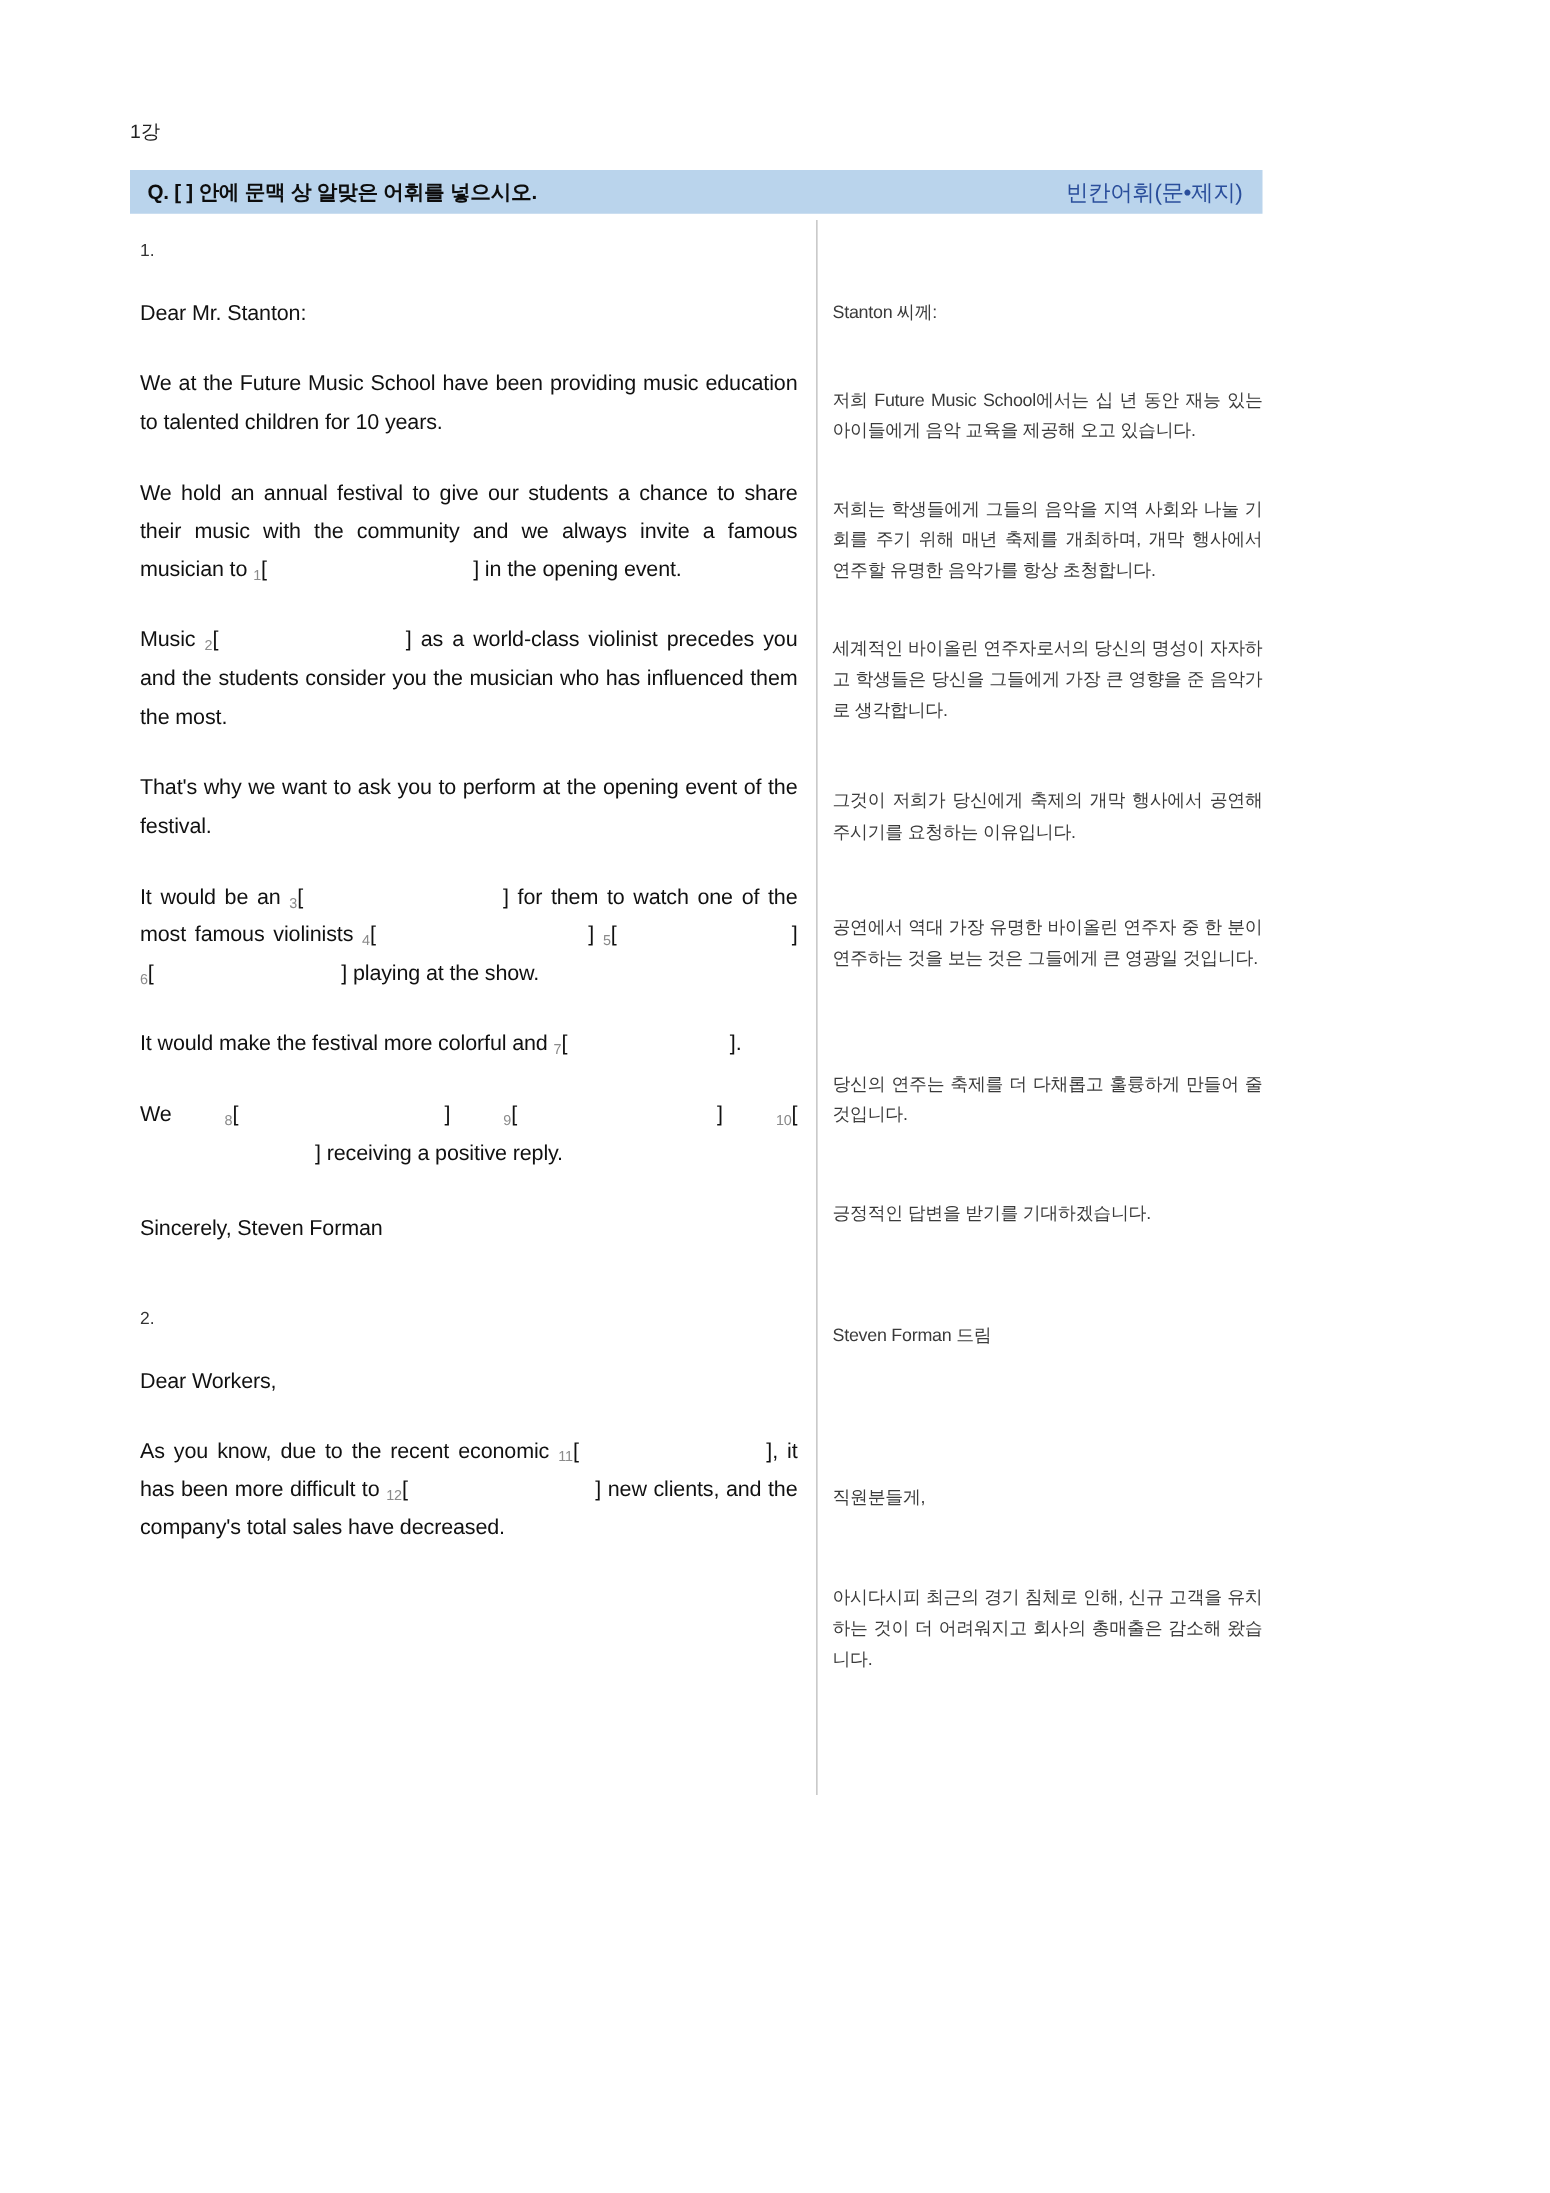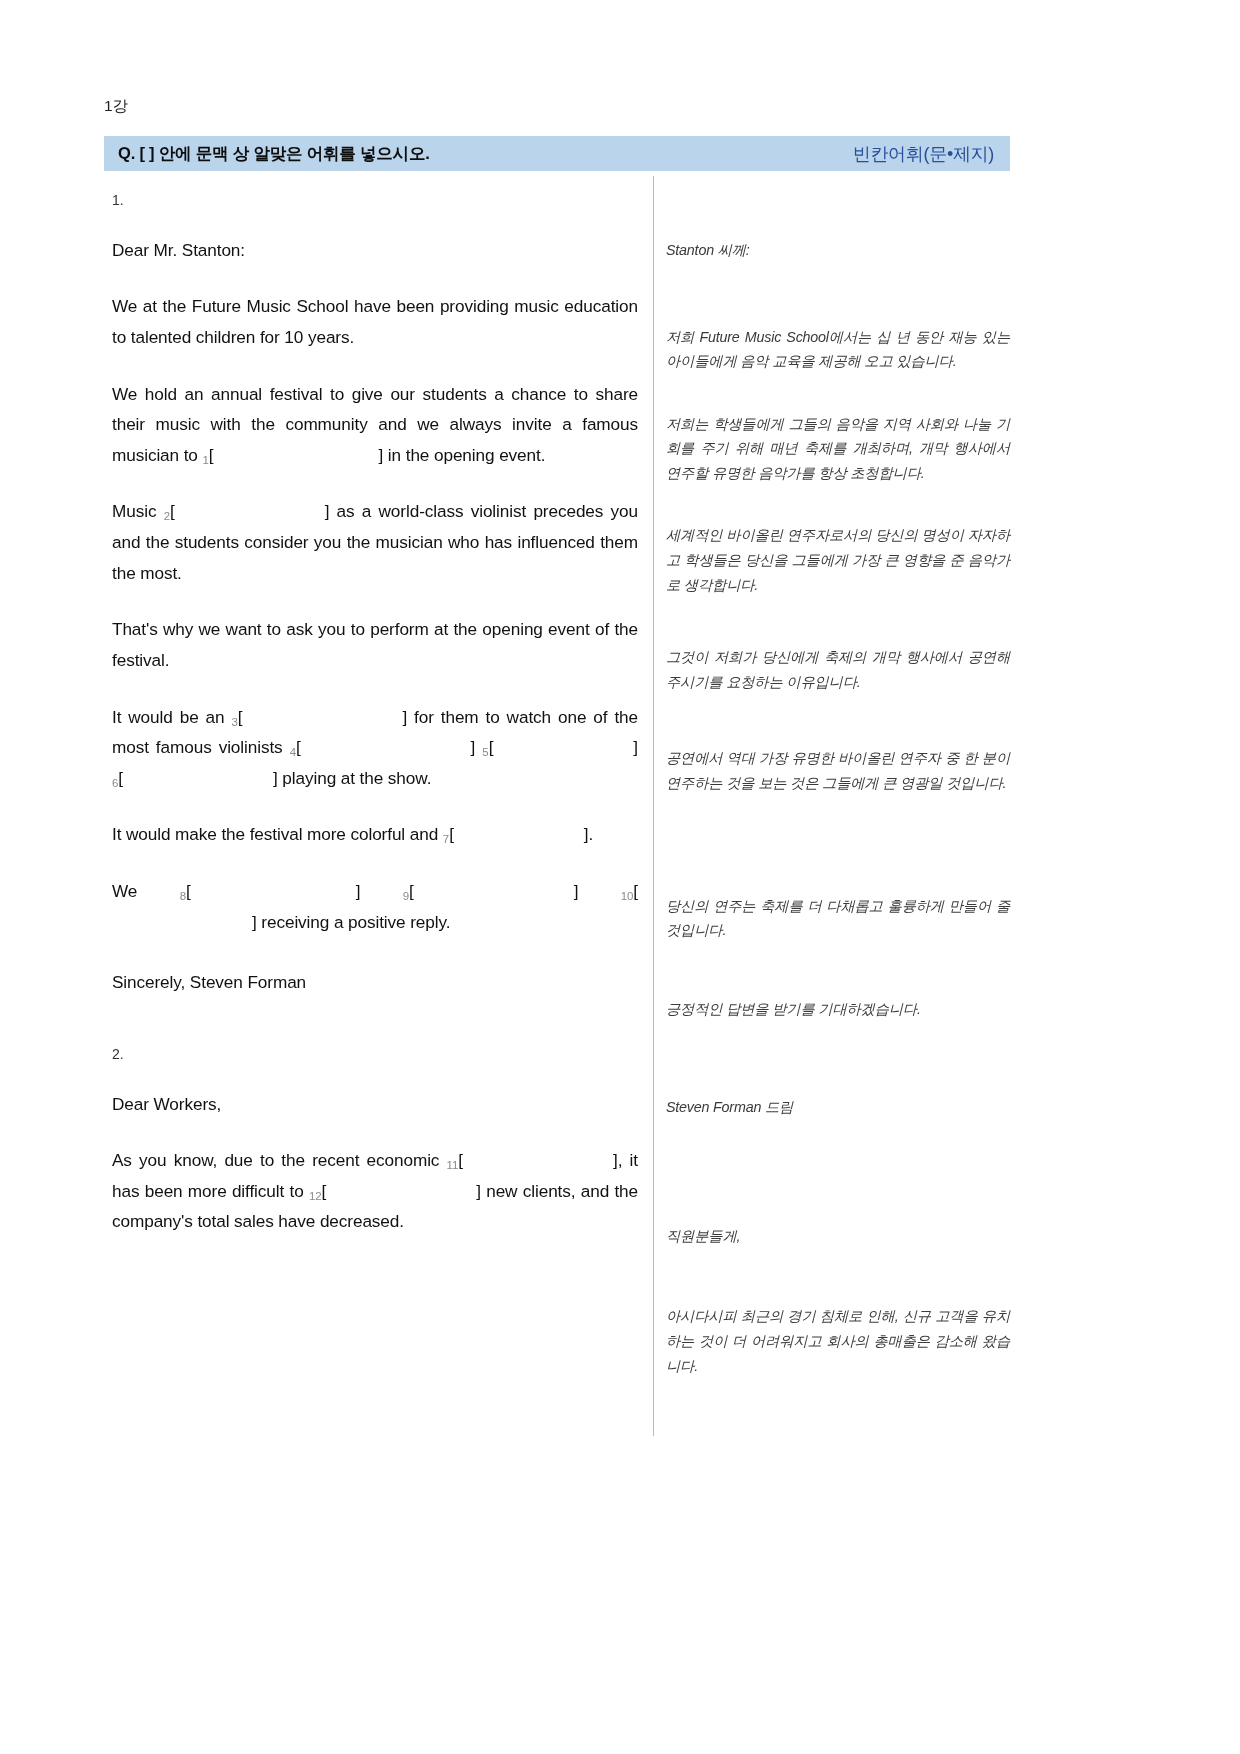--- a/index.html
+++ b/index.html
@@ -86,21 +86,20 @@
     position: absolute;
     left: 0;
     top: 0;
     width: 534px;
   }
   .col-right {
     position: absolute;
     left: 562px;
     top: 0;
     width: 344px;
-    font-style: italic;
   }
 
   
   .q-num {
     font-size: 14px;
     color: #333333;
     margin: 16px 0 0 8px;
     line-height: 1.2;
   }
   .en-para {
@@ -194,31 +193,31 @@
       <div class="en-para en-block">
         <span>As you know, due to the recent economic </span><span class="blank-num">11</span><span>[</span><span class="blank-gap" style="width:150px"></span><span>]</span><span>, it has been more difficult to </span><span class="blank-num">12</span><span>[</span><span class="blank-gap" style="width:150px"></span><span>]</span><span> new clients, and the company's total sales have decreased.</span>
       </div>
 
     </div>
 
     <div class="col-right">
 
       <div class="ko-para" style="margin-top:62px">Stanton 씨께:</div>
 
-      <div class="ko-para" style="margin-top:62px">저희 Future Music School에서는 십 년 동안 재능 있는 아이들에게 음악 교육을 제공해 오고 있습니다.</div>
+      <div class="ko-para" style="margin-top:46px">저희 Future Music School에서는 십 년 동안 재능 있는 아이들에게 음악 교육을 제공해 오고 있습니다.</div>
 
       <div class="ko-para" style="margin-top:38px">저희는 학생들에게 그들의 음악을 지역 사회와 나눌 기회를 주기 위해 매년 축제를 개최하며, 개막 행사에서 연주할 유명한 음악가를 항상 초청합니다.</div>
 
       <div class="ko-para" style="margin-top:38px">세계적인 바이올린 연주자로서의 당신의 명성이 자자하고 학생들은 당신을 그들에게 가장 큰 영향을 준 음악가로 생각합니다.</div>
 
       <div class="ko-para" style="margin-top:48px">그것이 저희가 당신에게 축제의 개막 행사에서 공연해 주시기를 요청하는 이유입니다.</div>
 
       <div class="ko-para" style="margin-top:52px">공연에서 역대 가장 유명한 바이올린 연주자 중 한 분이 연주하는 것을 보는 것은 그들에게 큰 영광일 것입니다.</div>
 
-      <div class="ko-para" style="margin-top:98px">당신의 연주는 축제를 더 다채롭고 훌륭하게 만들어 줄 것입니다.</div>
+      <div class="ko-para" style="margin-top:76px">당신의 연주는 축제를 더 다채롭고 훌륭하게 만들어 줄 것입니다.</div>
 
       <div class="ko-para" style="margin-top:54px">긍정적인 답변을 받기를 기대하겠습니다.</div>
 
       <div class="ko-para" style="margin-top:74px">Steven Forman 드림</div>
 
       <div class="ko-para" style="margin-top:104px">직원분들게,</div>
 
       <div class="ko-para" style="margin-top:56px">아시다시피 최근의 경기 침체로 인해, 신규 고객을 유치하는 것이 더 어려워지고 회사의 총매출은 감소해 왔습니다.</div>
 
     </div>

